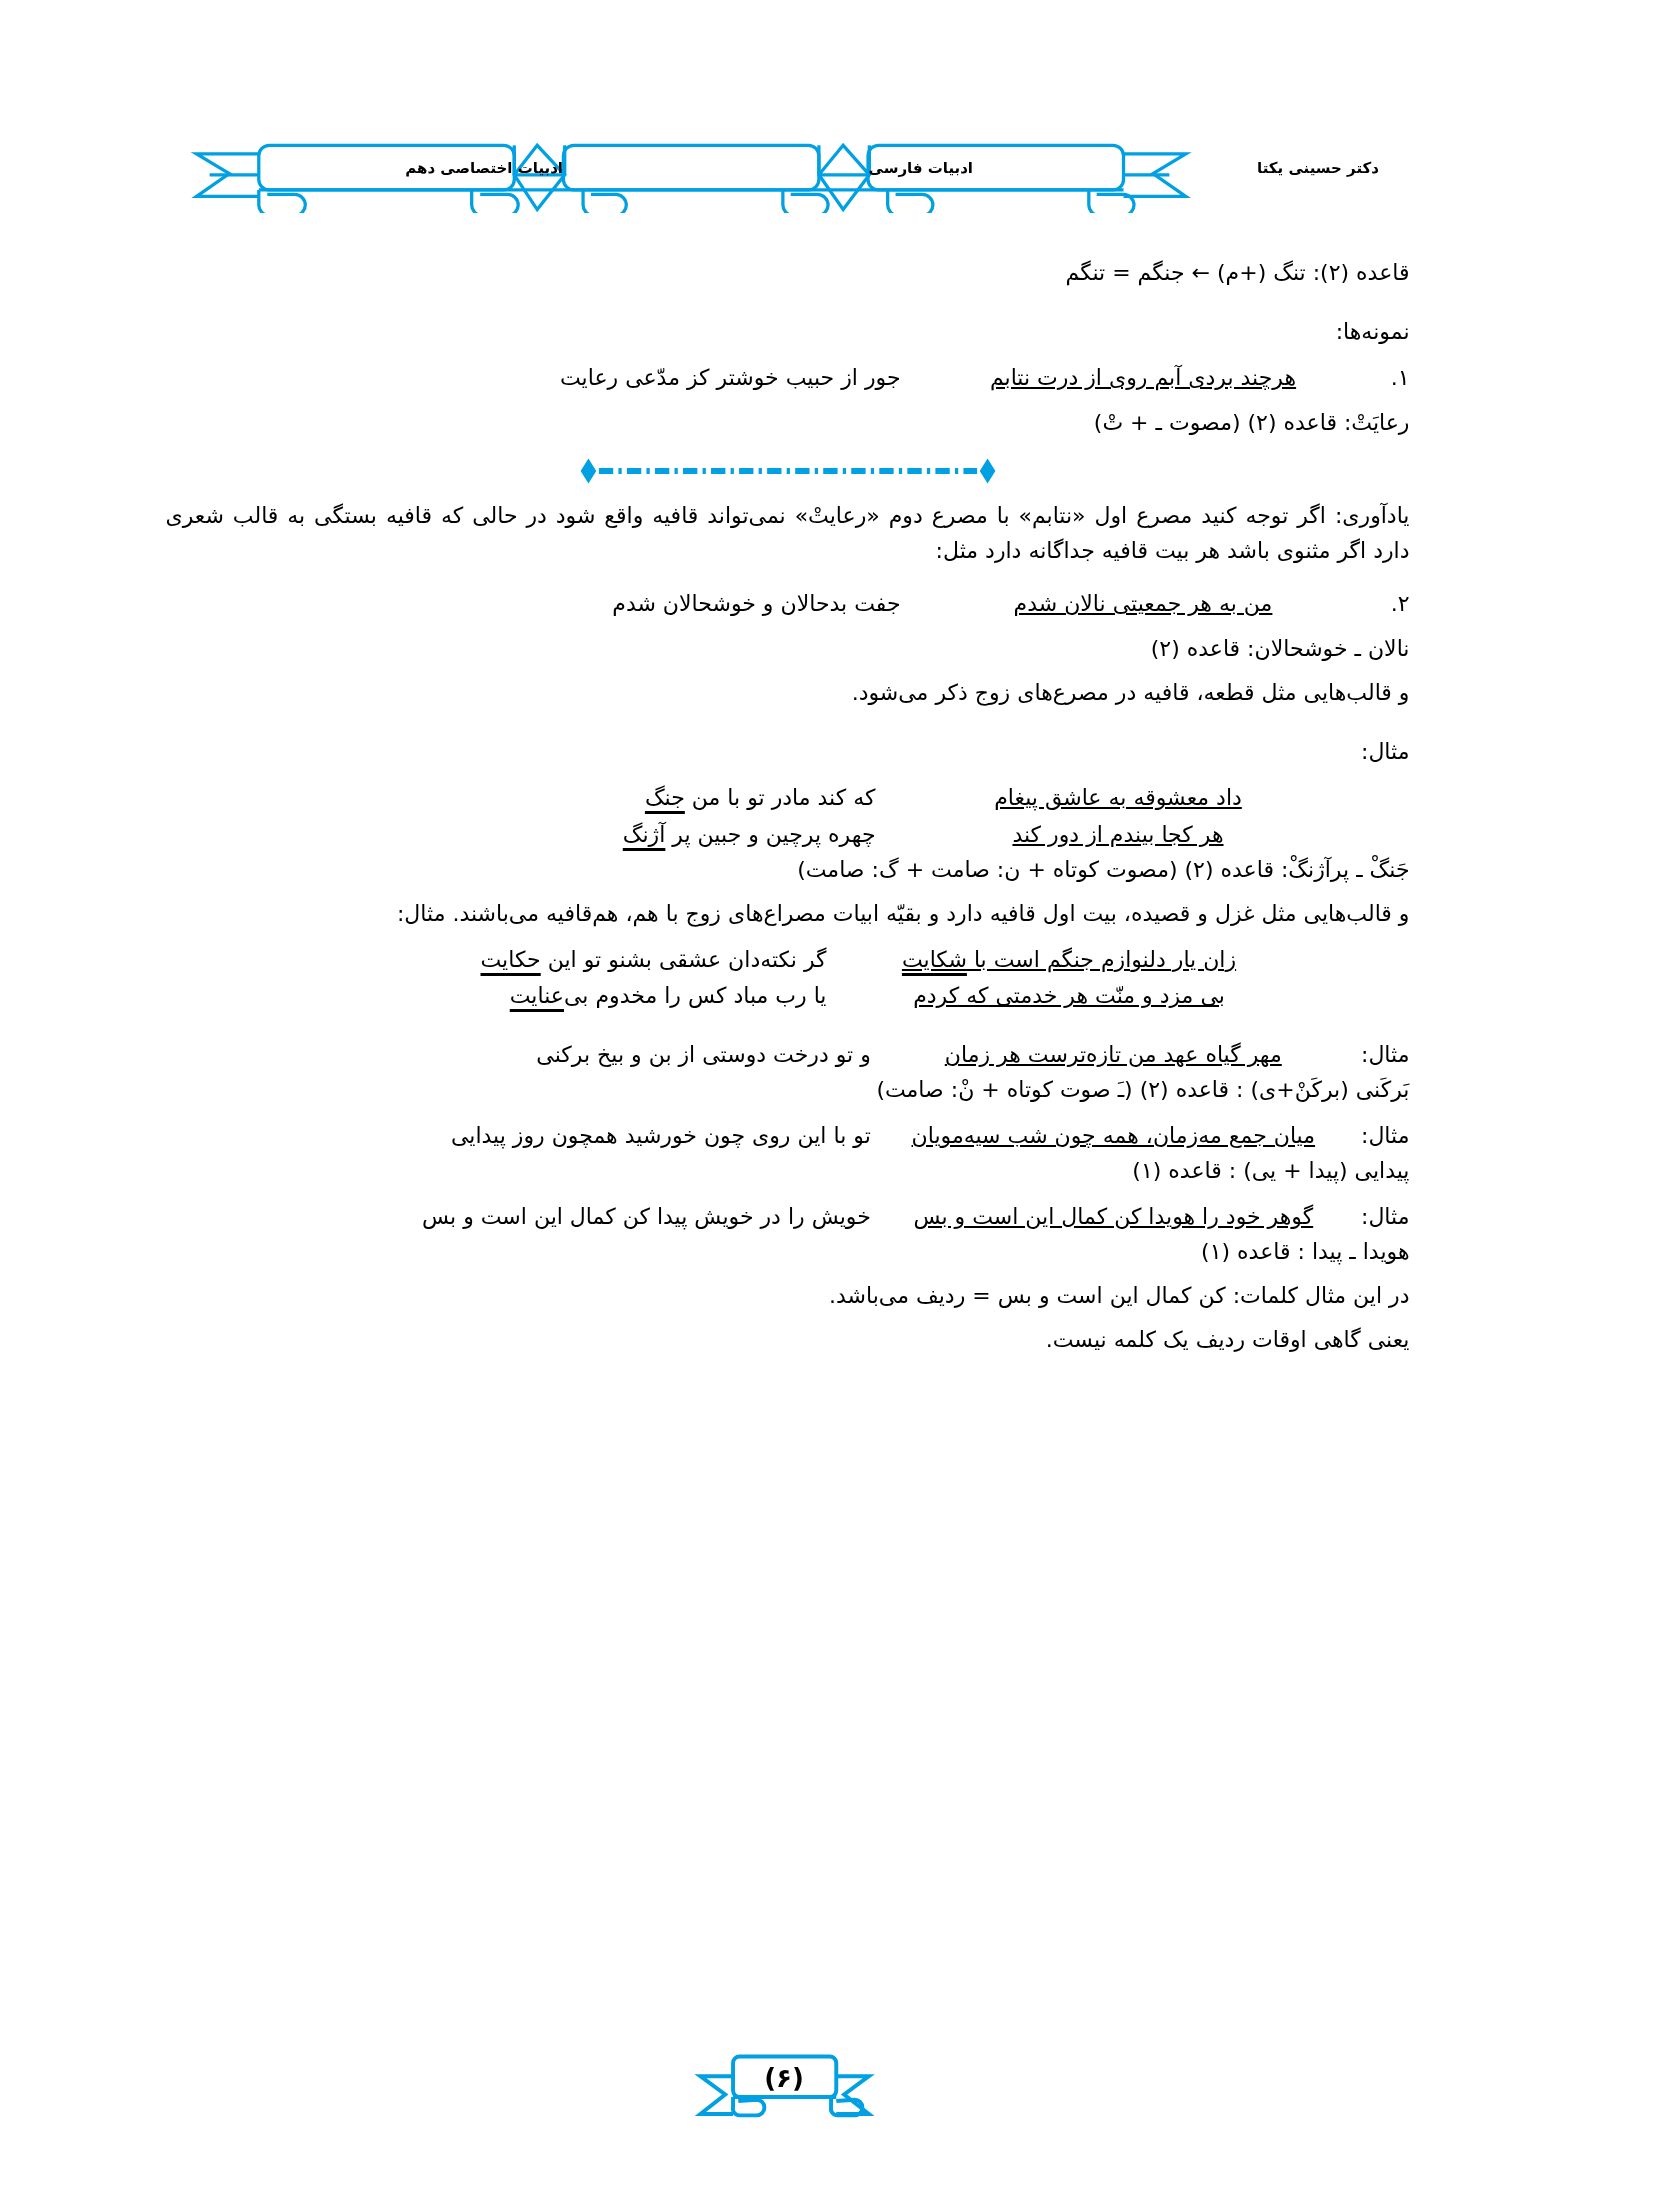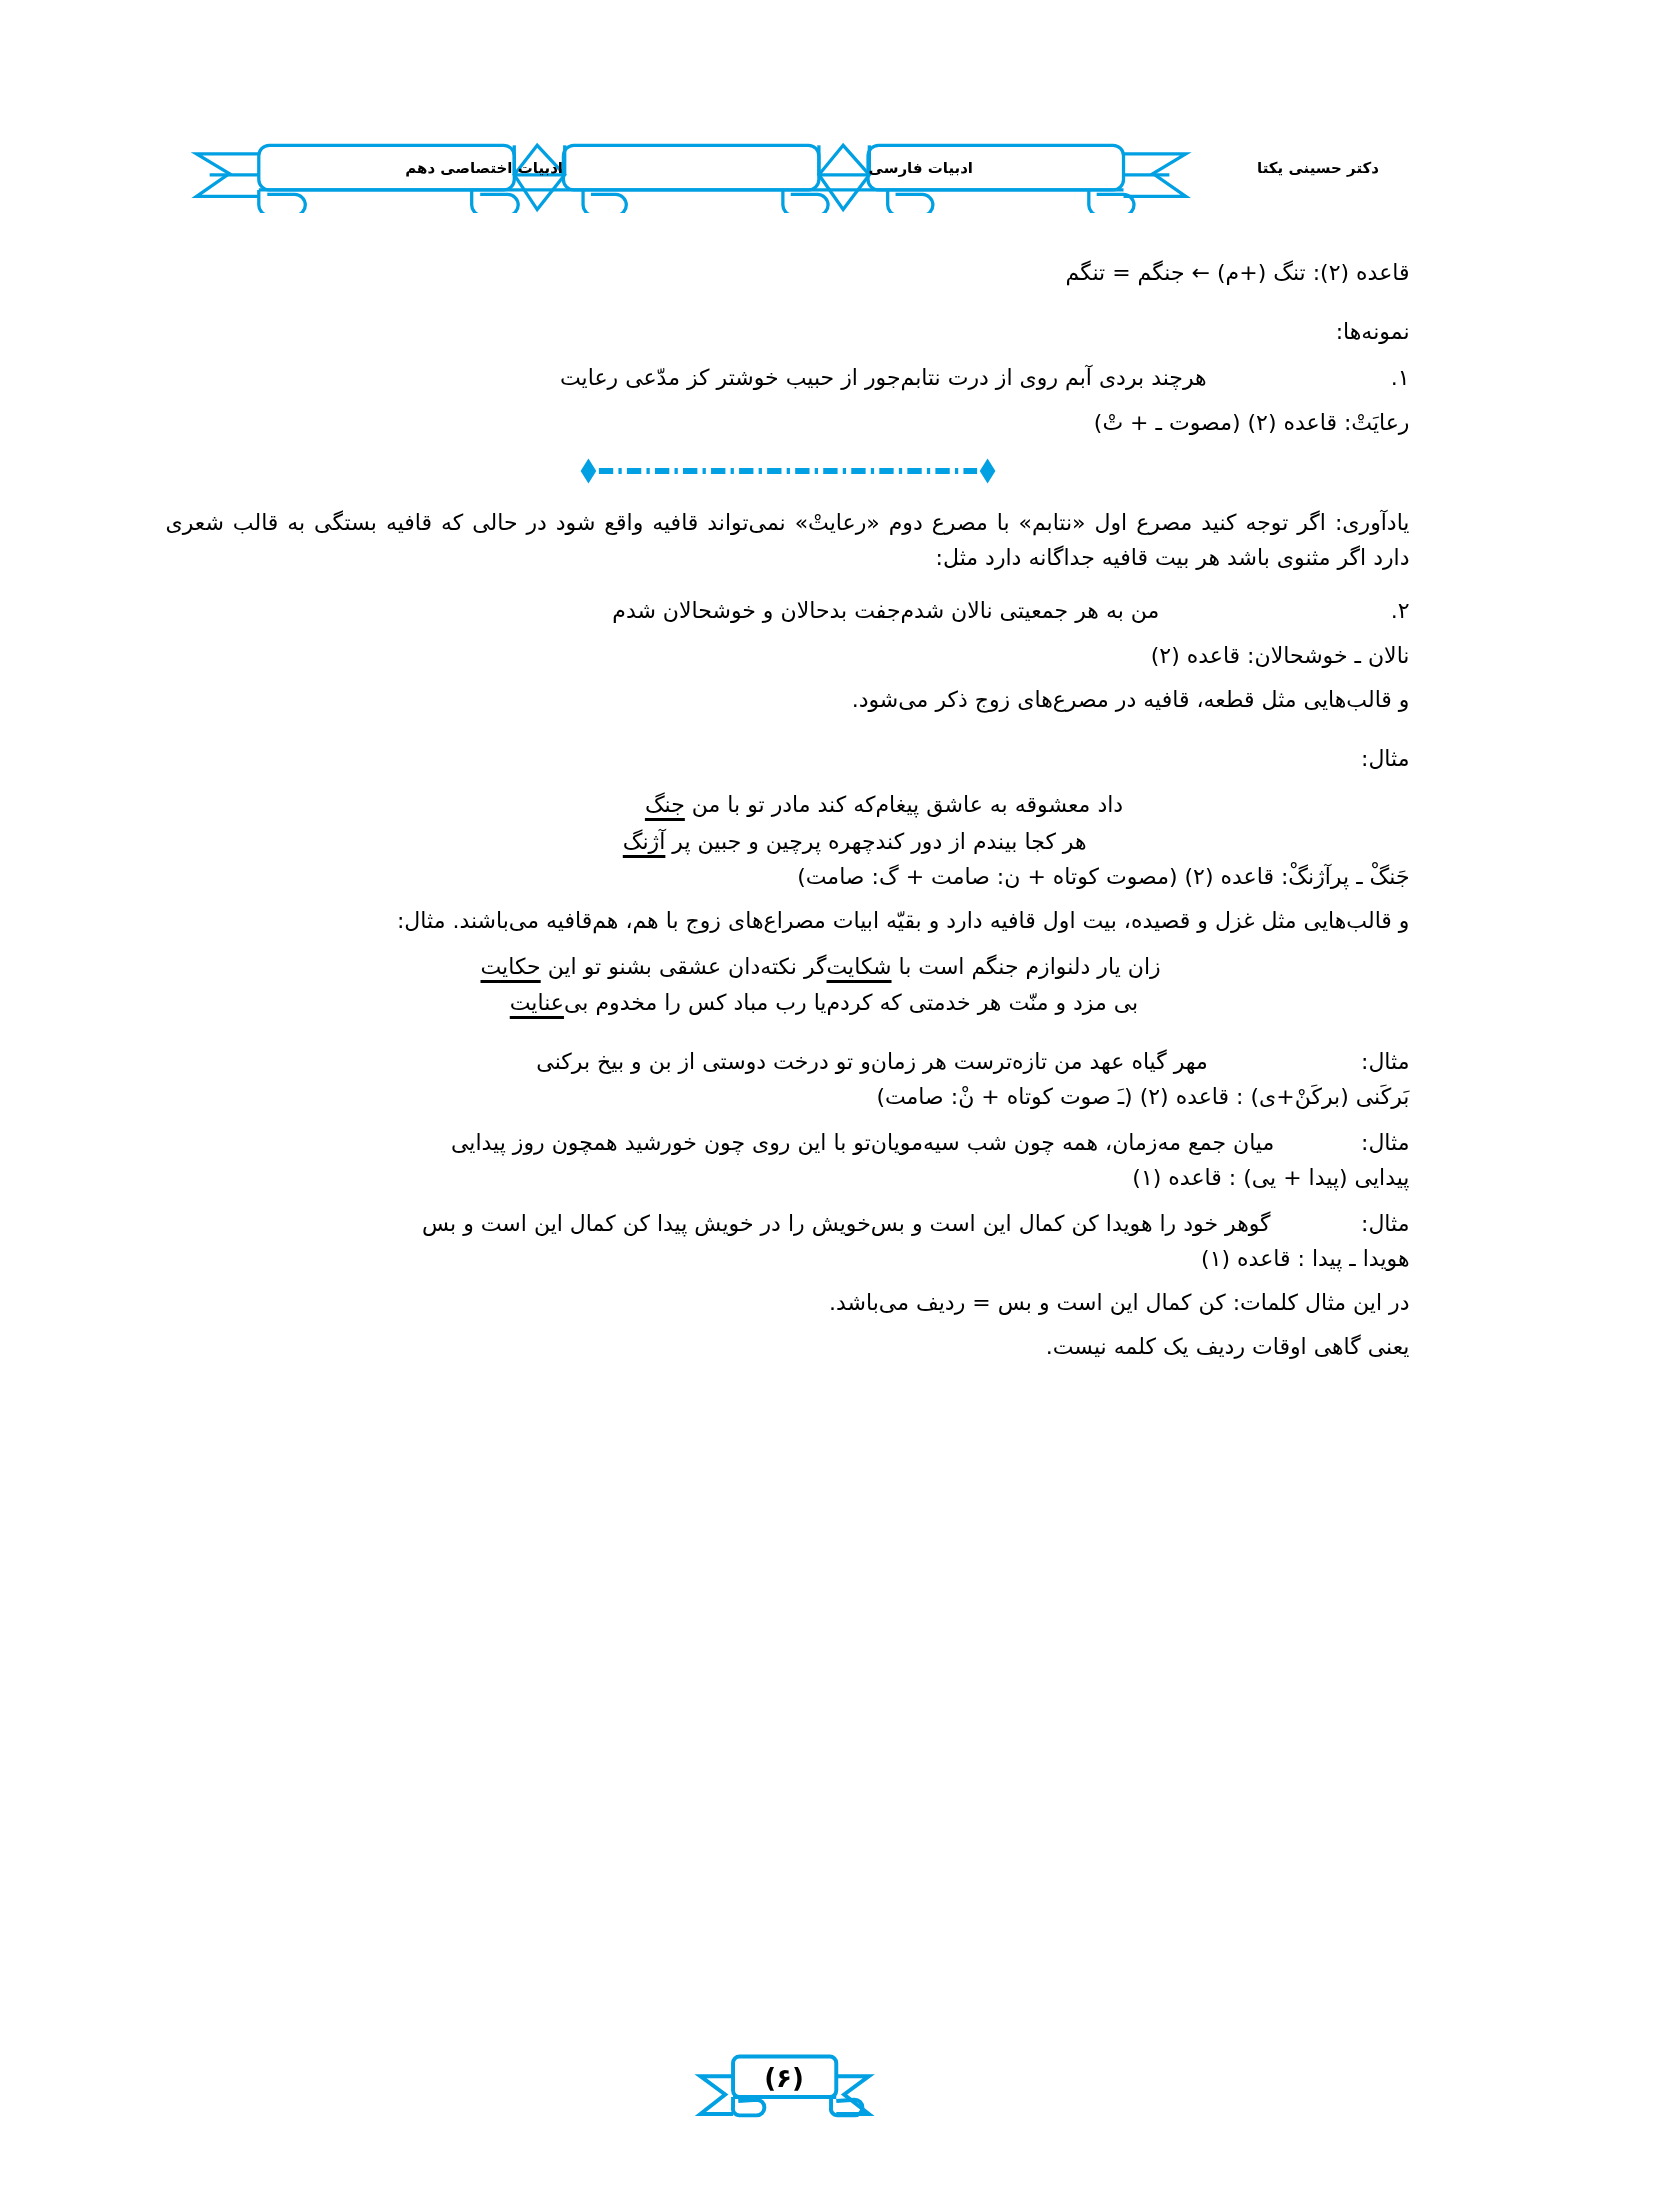--- a/index.html
+++ b/index.html
@@ -68,41 +68,40 @@
     text-align: right;
     font-size: 22px;
     line-height: 1.0;
     white-space: nowrap;
     font-family: "DejaVu Sans", "Liberation Sans", sans-serif;
   }
   .line.para {
     white-space: normal;
     line-height: 1.62;
     text-align: justify;
-    margin-top: 7px;
   }
   .sp-lg { height: 37px; }
   .sp-md { height: 22px; }
   .sp-sm { height: 11.8px; }
 
   .bold { font-weight: 400; }
   .u { text-decoration: underline; text-underline-offset: 5.9px; text-decoration-thickness: 2.6px; }
 
   
   .couplet {
     display: flex;
     flex-direction: row;
     direction: rtl;
     width: 1244px;
     margin: 0 auto;
     font-size: 22px;
     white-space: nowrap;
   }
   .couplet .lead { flex: 0 0 auto; padding-left: 5.2px; }
-  .hemi-a { flex: 0 0 485px; text-align: left; }
+  .hemi-a { flex: 0 0 485px; text-align: center; text-decoration: underline; }
   .hemi-b { flex: 0 0 auto; text-align: right; }
   .indent-r3 { padding-right: 196px; }
   .indent-r4 { padding-right: 98px; }
 
   
   .divider {
     position: relative;
     width: 1244px;
     margin: 0 auto;
     height: 30px;

